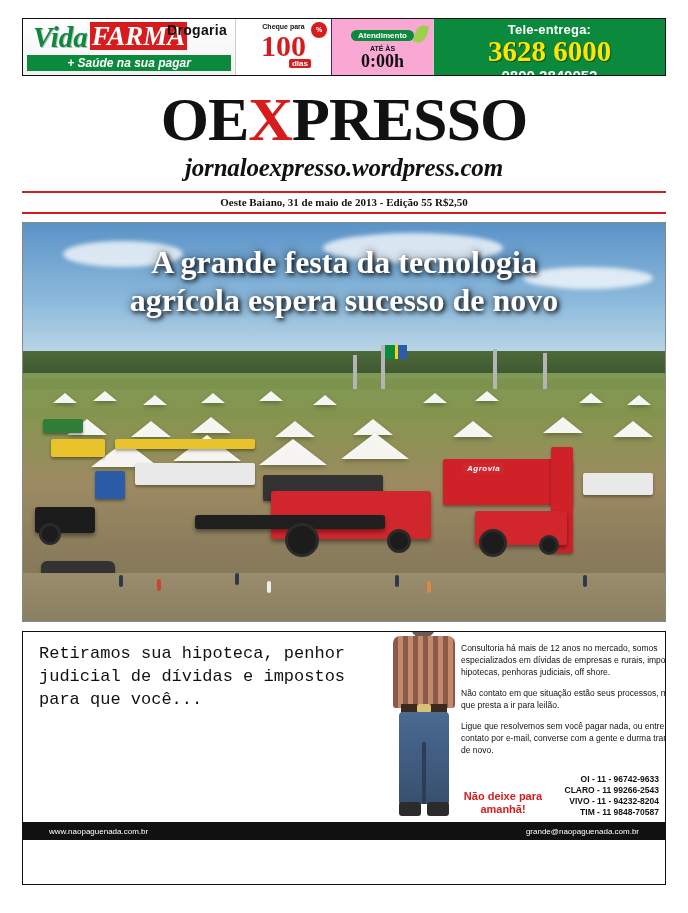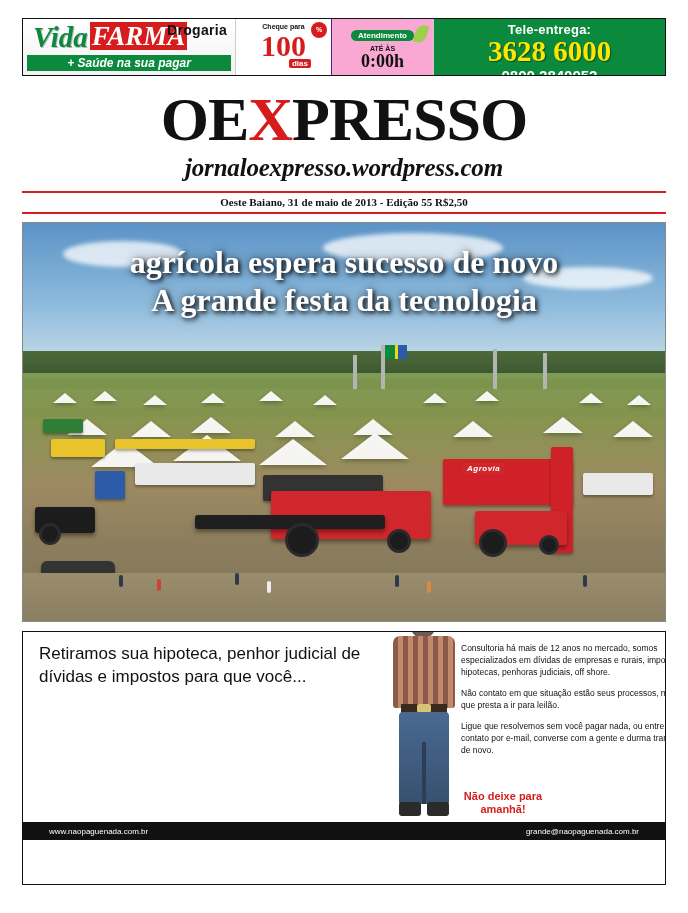--- a/index.html
+++ b/index.html
@@ -364,21 +364,21 @@
     letter-spacing: -.3px;
   }
   .ba-body {
     position: relative;
     height: 190px;
     background: #fff;
     padding: 10px 12px 0 16px;
   }
   .ba-lead {
     width: 340px;
-    font-family: Liberation Sans, sans-serif;
+    font-family: Liberation Mono, monospace;
     font-size: 17px;
     line-height: 23px;
     color: #111;
   }
   .nao-pague {
     margin-top: 6px;
     width: 310px;
     position: relative;
   }
   .np-l1 {
@@ -626,22 +626,22 @@
     <div class="road"></div>
     <div class="person" style="left:96px;top:352px;"></div>
     <div class="person" style="left:134px;top:356px;background:#c43;"></div>
     <div class="person" style="left:212px;top:350px;"></div>
     <div class="person" style="left:244px;top:358px;background:#eee;"></div>
     <div class="person" style="left:372px;top:352px;"></div>
     <div class="person" style="left:404px;top:358px;background:#d84;"></div>
     <div class="person" style="left:560px;top:352px;"></div>
 
     <div class="headline">
+      <div>A grande festa da tecnologia</div>
       <div>agrícola espera sucesso de novo</div>
-      <div>A grande festa da tecnologia</div>
     </div>
   </div>
 
   <div class="bottom-ad">
 
     <div class="ba-body">
       <div class="ba-lead">Retiramos sua hipoteca, penhor judicial de dívidas e impostos para que você...</div>
 
 
       <div class="man">
@@ -658,20 +658,26 @@
       </div>
 
       <div class="ba-right">
         <p>Consultoria há mais de 12 anos no mercado, somos especializados em dívidas de empresas e rurais, impostos, hipotecas, penhoras judiciais, off shore.</p>
         <p>Não contato em que situação estão seus processos, mesmo que presta a ir para leilão.</p>
         <p>Ligue que resolvemos sem você pagar nada, ou entre em contato por e-mail, converse com a gente e durma tranquilo de novo.</p>
       </div>
 
       <div class="ba-naodeixe">Não deixe para amanhã!</div>
 
+      <div class="ba-contacts">
+        <div>OI - 11 - 96742-9633</div>
+        <div>CLARO - 11 99266-2543</div>
+        <div>VIVO - 11 - 94232-8204</div>
+        <div>TIM - 11 9848-70587</div>
+      </div>
     </div>
 
     <div class="ba-footer">
       <span>www.naopaguenada.com.br</span>
       <span>grande@naopaguenada.com.br</span>
     </div>
   </div>
 
 </div>
 

